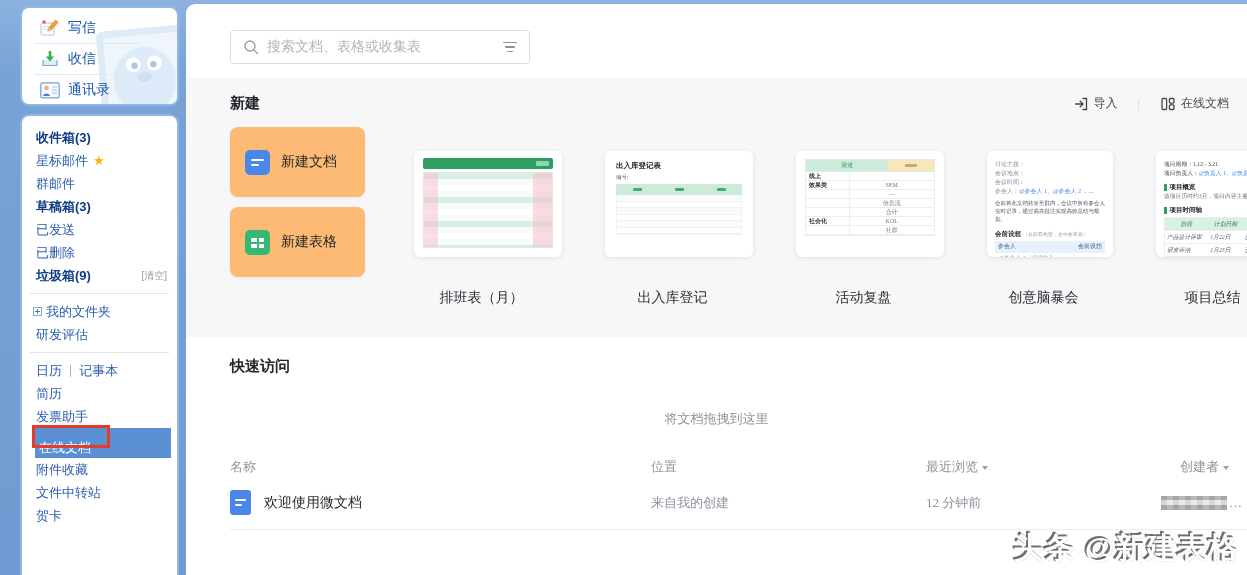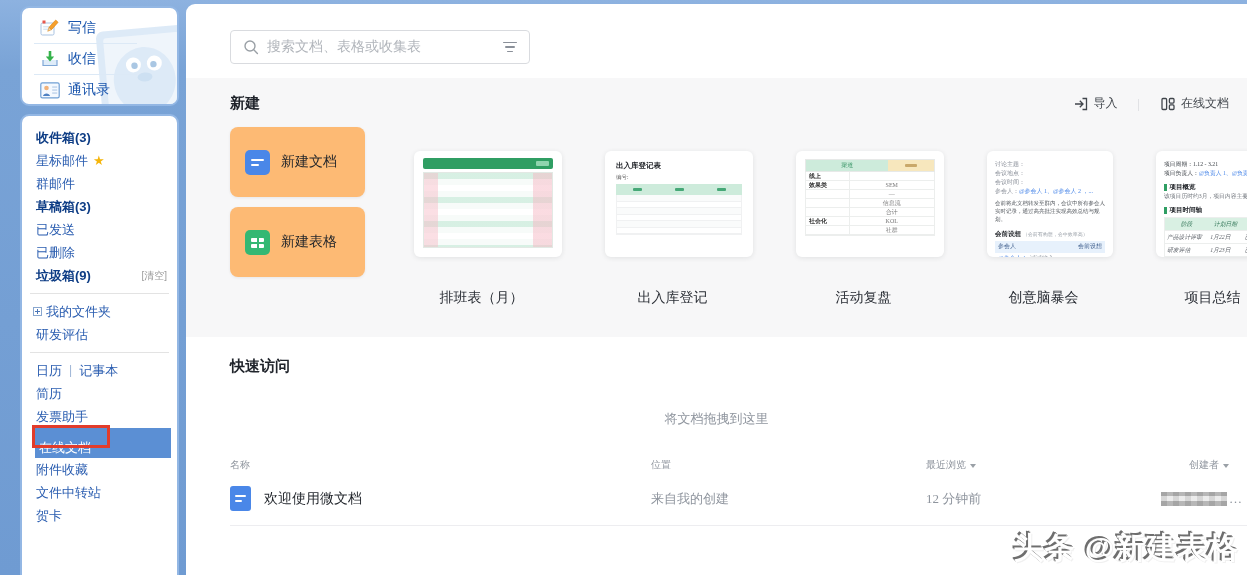--- a/index.html
+++ b/index.html
@@ -123,21 +123,21 @@
   .t5-tr { display:flex; border-bottom:1px solid #eceeed; color:#5a5f66; }
   .t5-tr > i { padding:1.5px 2px; display:block; }
   .t5-tr .a { width:40%; } .t5-tr .b { width:32%; } .t5-tr .c { flex:1; }
   .t5-tr.head { background:#d9f0e3; color:#35785a; text-align:center; }
   .t5-tr.head > i { text-align:center; }
 
   
   .quick { padding:20px 0 0; }
   .quick .sec-title { padding-left:44px; }
   .drop-hint { text-align:center; margin-top:34px; font-size:13px; color:#8f959e; }
-  .qa-head { display:grid; grid-template-columns:421px 275px 235px 1fr; align-items:center; margin:30px 18px 0 44px; font-size:10px; color:#8f959e; }
+  .qa-head { display:grid; grid-template-columns:421px 275px 235px 1fr; align-items:center; margin:30px 18px 0 44px; font-size:13px; color:#8f959e; }
   .qa-head .right { justify-self:end; }
   .caret { display:inline-block; width:0; height:0; border-left:3.5px solid transparent; border-right:3.5px solid transparent; border-top:4.5px solid #9aa0a6; margin-left:4px; vertical-align:middle; }
   .qa-row { display:grid; grid-template-columns:421px 275px 235px 1fr; align-items:center; margin-left:44px; padding:14px 18px 14px 0; border-bottom:1px solid #ededf0; font-size:13px; color:#8f959e; cursor:pointer; }
   .qa-name { display:flex; align-items:center; gap:13px; font-size:14px; color:#1f2329; }
   .doc-icon { width:21px; height:25px; border-radius:3px; background:#4a87e8; position:relative; flex:none; }
   .doc-icon::before { content:""; position:absolute; left:5px; top:9px; width:11px; height:2.4px; border-radius:2px; background:#fff; }
   .doc-icon::after  { content:""; position:absolute; left:5px; top:14px; width:7px; height:2.4px; border-radius:2px; background:#fff; }
   .qa-creator { justify-self:end; display:flex; align-items:center; gap:2px; }
   .mosaic { display:inline-block; width:66px; height:14px;
     background-color:#ddd;

